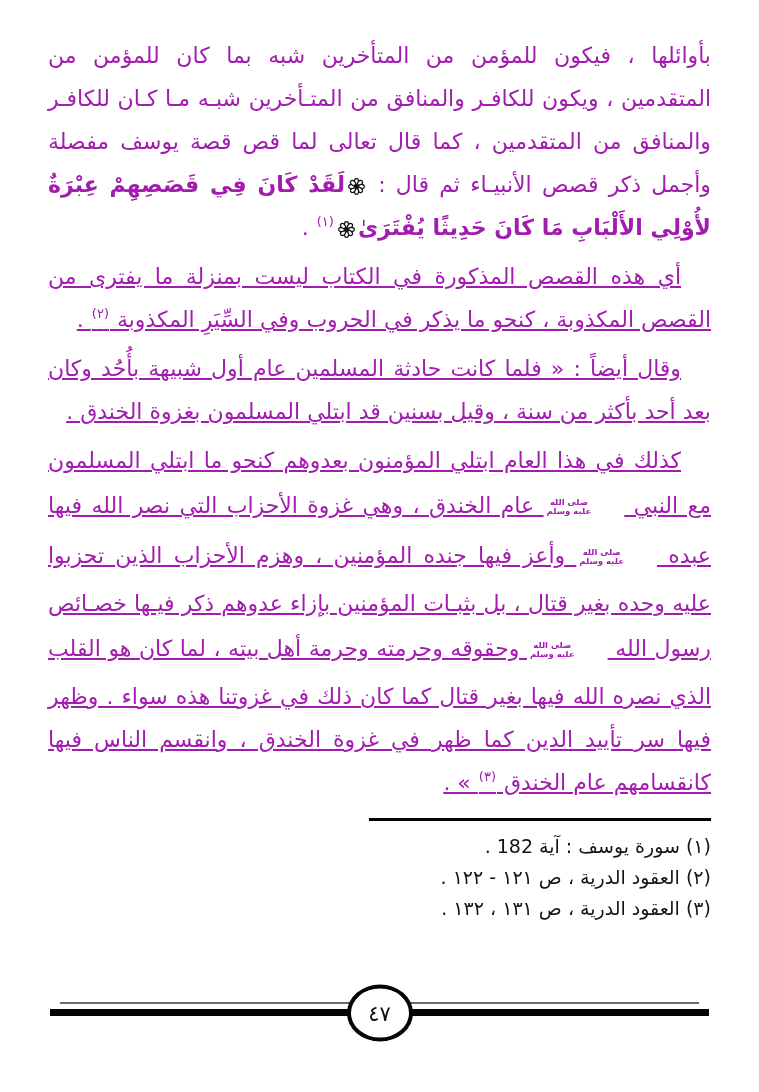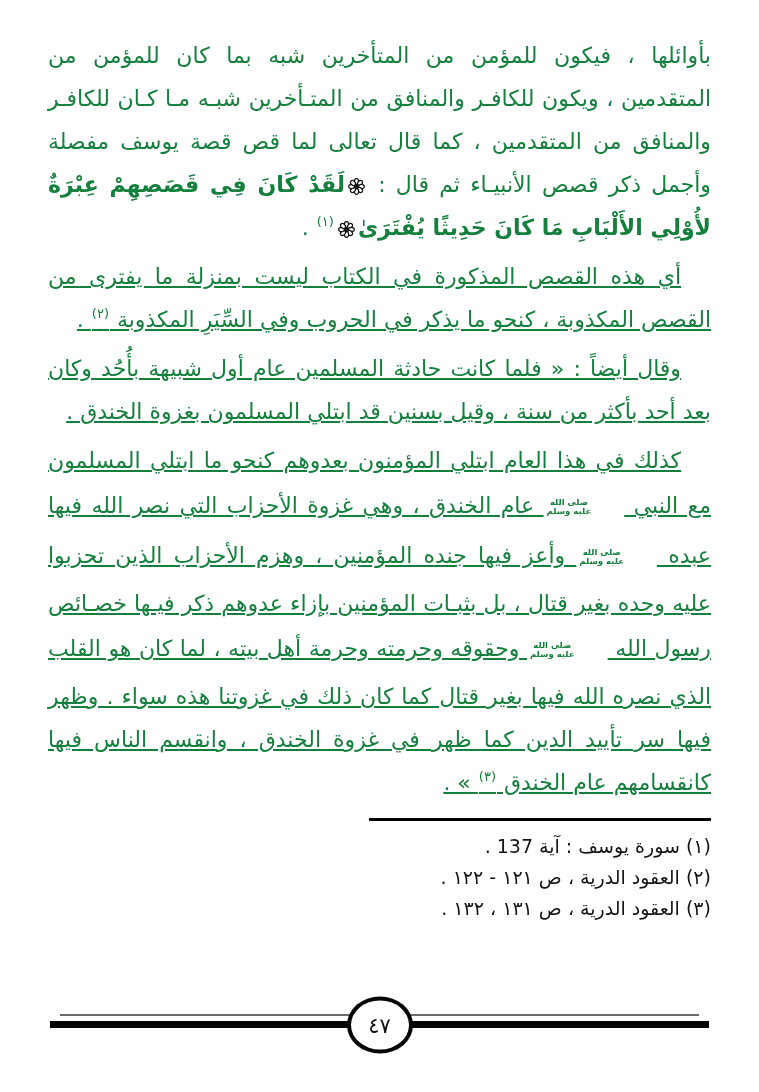--- a/index.html
+++ b/index.html
@@ -15,21 +15,21 @@
     color: #121212;
     overflow: hidden;
     padding: 34px 48px 0 48px;
   }
 
   .body-text {
     direction: rtl;
     text-align: justify;
     font-size: 22px;
     line-height: 43px;
-    color: #15803d;
+    color: #a21caf;
   }
   .para { margin-bottom: 6px; }
   .para.indent { text-indent: 30px; text-decoration: underline; }
 
   .verse { font-weight: bold; }
 
   .rosette {
     display: inline-block;
     vertical-align: -3px;
     margin: 0 3px;
@@ -68,21 +68,21 @@
     font-size: 19px;
     line-height: 31px;
     color: #151515;
   }
   .footnote { white-space: nowrap; }
 
   .page-footer {
     position: absolute;
     left: 48px;
     right: 48px;
-    bottom: 36px;
+    bottom: 48px;
     height: 62px;
   }
   .rule-thin {
     position: absolute;
     top: 20px; left: 12px; right: 12px;
     height: 2px;
     background: #6a6a6a;
   }
   .rule-thick {
     position: absolute;
@@ -139,21 +139,21 @@
           </svg></span><sup class="fnref">(١)</sup> .</p>
       <p class="para indent">أي هذه القصص المذكورة في الكتاب ليست بمنزلة ما يفترى من القصص المكذوبة ، كنحو ما يذكر في الحروب وفي السِّيَرِ المكذوبة <sup class="fnref">(٢)</sup> .</p>
       <p class="para indent">وقال أيضاً : « فلما كانت حادثة المسلمين عام أول شبيهة بأُحُد وكان بعد أحد بأكثر من سنة ، وقيل بسنين قد ابتلي المسلمون بغزوة الخندق .</p>
       <p class="para indent">كذلك في هذا العام ابتلي المؤمنون بعدوهم كنحو ما ابتلي المسلمون مع النبي <span class="saw"><b>صلى الله</b><b>عليه وسلم</b></span> عام الخندق ، وهي غزوة الأحزاب التي نصر الله فيها عبده <span class="saw"><b>صلى الله</b><b>عليه وسلم</b></span> وأعز فيها جنده المؤمنين ، وهزم الأحزاب الذين تحزبوا عليه وحده بغير قتال ، بل بثبـات المؤمنين بإزاء عدوهم ذكر فيـها خصـائص رسول الله <span class="saw"><b>صلى الله</b><b>عليه وسلم</b></span> وحقوقه وحرمته وحرمة أهل بيته ، لما كان هو القلب الذي نصره الله فيها بغير قتال كما كان ذلك في غزوتنا هذه سواء . وظهر فيها سر تأييد الدين كما ظهر في غزوة الخندق ، وانقسم الناس فيها كانقسامهم عام الخندق <sup class="fnref">(٣)</sup> » .</p>
     </main>
 
   <div class="fn-sep"></div>
 
   <div class="footnotes" dir="rtl">
 
-  <div class="footnote">(١) سورة يوسف : آية 137 .</div>
+  <div class="footnote">(١) سورة يوسف : آية 182 .</div>
       <div class="footnote">(٢) العقود الدرية ، ص ١٢١ - ١٢٢ .</div>
       <div class="footnote">(٣) العقود الدرية ، ص ١٣١ ، ١٣٢ .</div>
     </div>
 
   <div class="page-footer">
     <div class="rule-thin"></div>
     <div class="rule-thick"></div>
     <div class="page-number-circle">
       <span>٤٧</span>
     </div>

